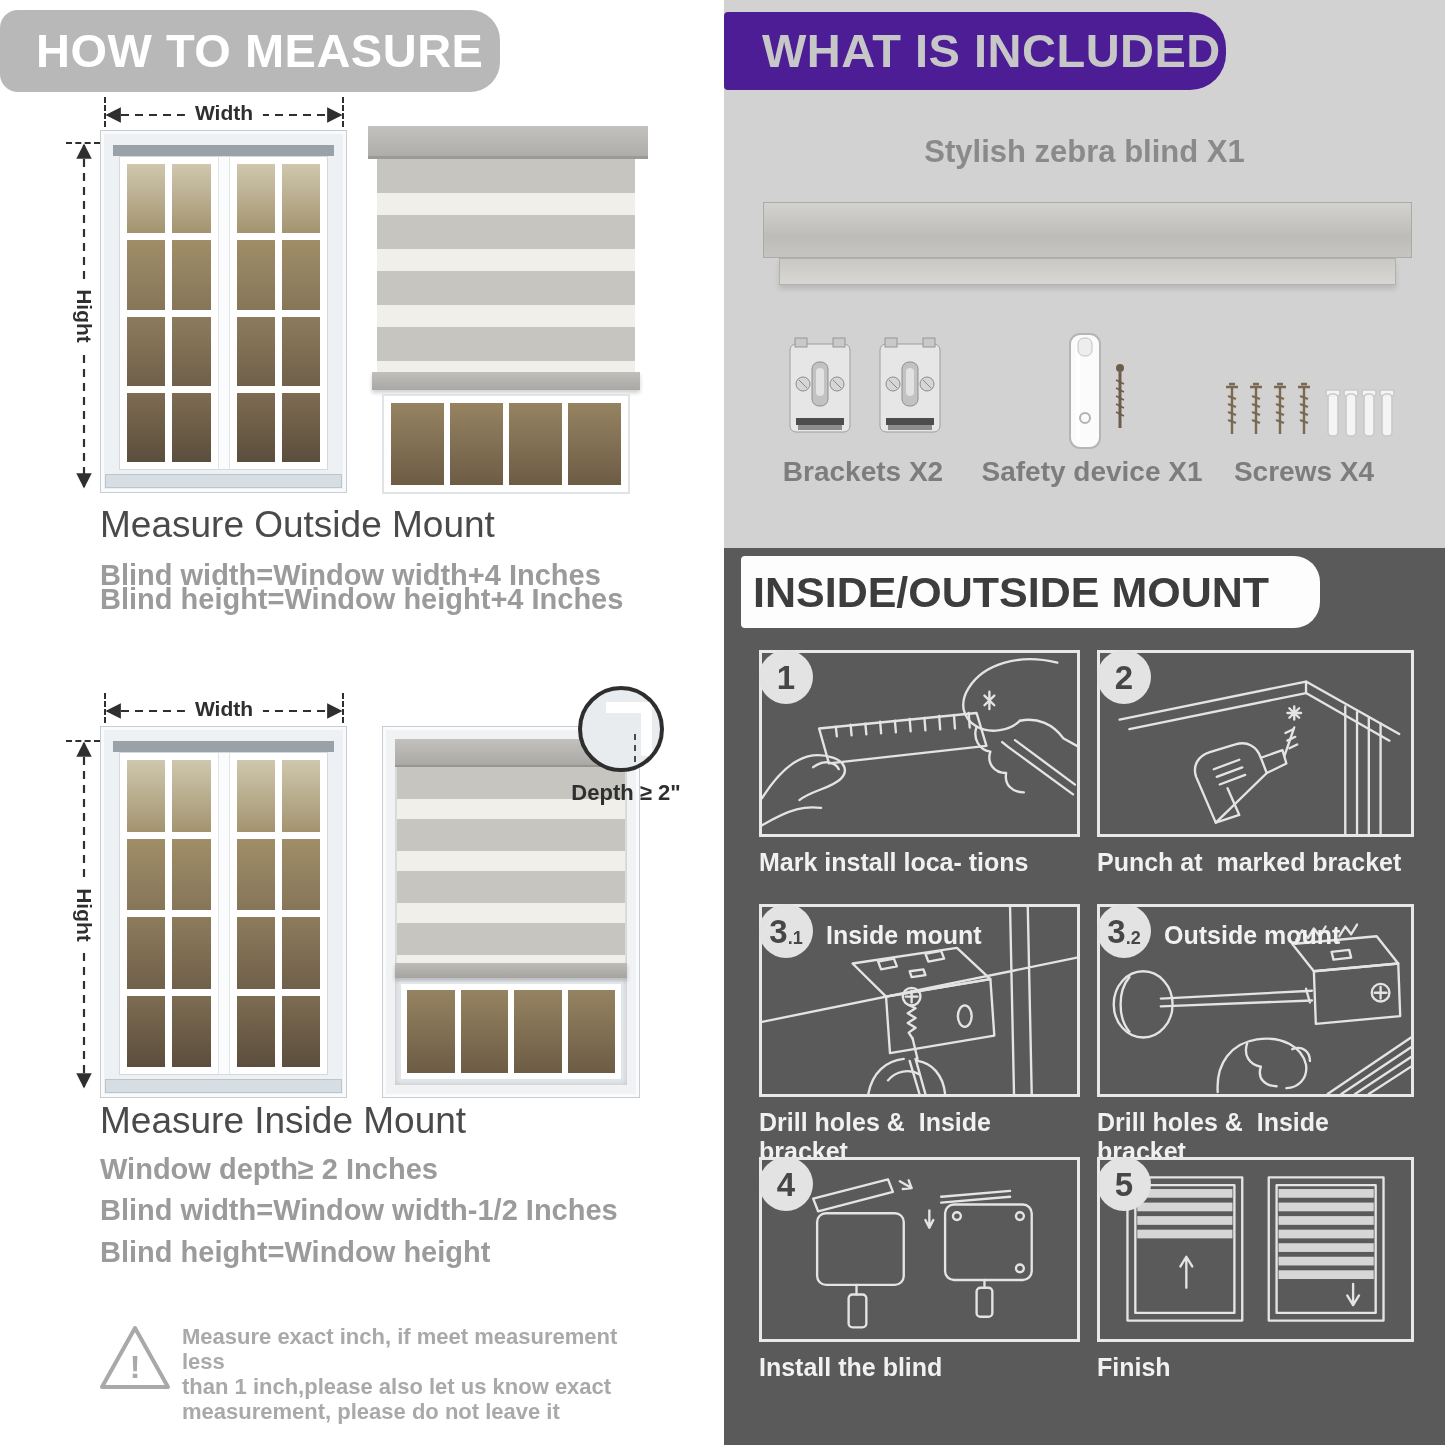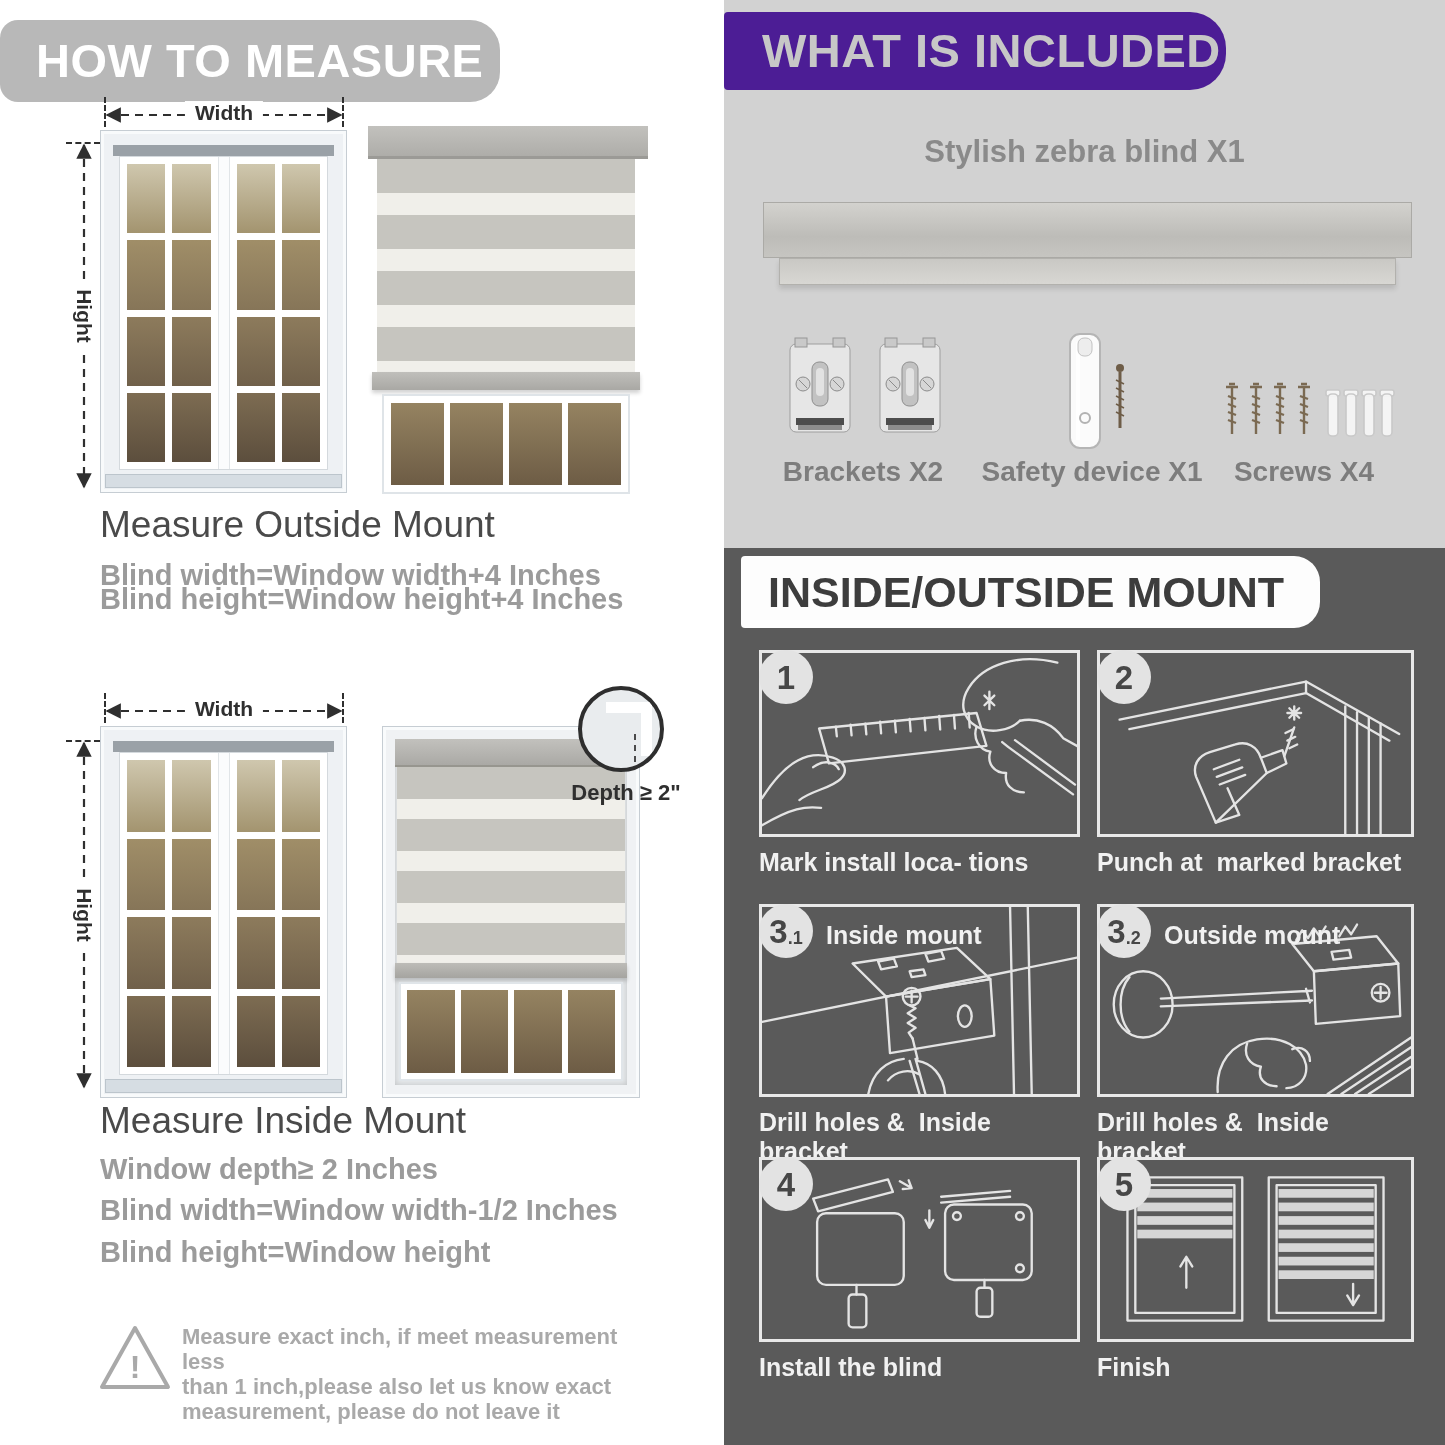--- a/index.html
+++ b/index.html
@@ -5,26 +5,26 @@
   html,body{margin:0;padding:0;}
   body{
     width:1445px;height:1445px;position:relative;background:#ffffff;
     font-family:"Liberation Sans", sans-serif;overflow:hidden;
     -webkit-font-smoothing:antialiased;
   }
   .abs{position:absolute;}
 
   
   .hdr{font-weight:bold;letter-spacing:.5px;}
-  .hdr-left{left:0;top:20px;width:500px;height:82px;background:#b8b8b8;
+  .hdr-left{left:0;top:10px;width:500px;height:82px;background:#b8b8b8;
     border-radius:18px 30px 30px 18px;color:#fff;font-size:47px;line-height:82px;padding-left:36px;box-sizing:border-box;}
   .hdr-right{left:724px;top:12px;width:502px;height:78px;background:#4c1d95;
     border-radius:4px 36px 36px 4px;color:#c7c7c7;font-size:47px;line-height:78px;padding-left:38px;box-sizing:border-box;}
   .hdr-dark{left:741px;top:556px;width:579px;height:72px;background:#fdfdfd;
-    border-radius:4px 26px 26px 4px;color:#3d3d3d;font-size:43px;line-height:72px;padding-left:27px;box-sizing:border-box;letter-spacing:0;}
+    border-radius:4px 26px 26px 4px;color:#3d3d3d;font-size:43px;line-height:72px;padding-left:12px;box-sizing:border-box;letter-spacing:0;}
 
   
   .right-top{left:724px;top:0;width:721px;height:548px;background:#d2d2d2;}
   .right-bottom{left:724px;top:548px;width:721px;height:897px;background:#5a5a5a;}
 
   
   .harrow{height:22px;}
   .harrow svg,.varrow svg{position:absolute;inset:0;width:100%;height:100%;overflow:visible;}
   .harrow .lbl{position:absolute;left:50%;top:50%;transform:translate(-50%,-54%);
     background:#fff;padding:0 10px;font-size:21px;font-weight:bold;color:#2f2f2f;white-space:nowrap;}

